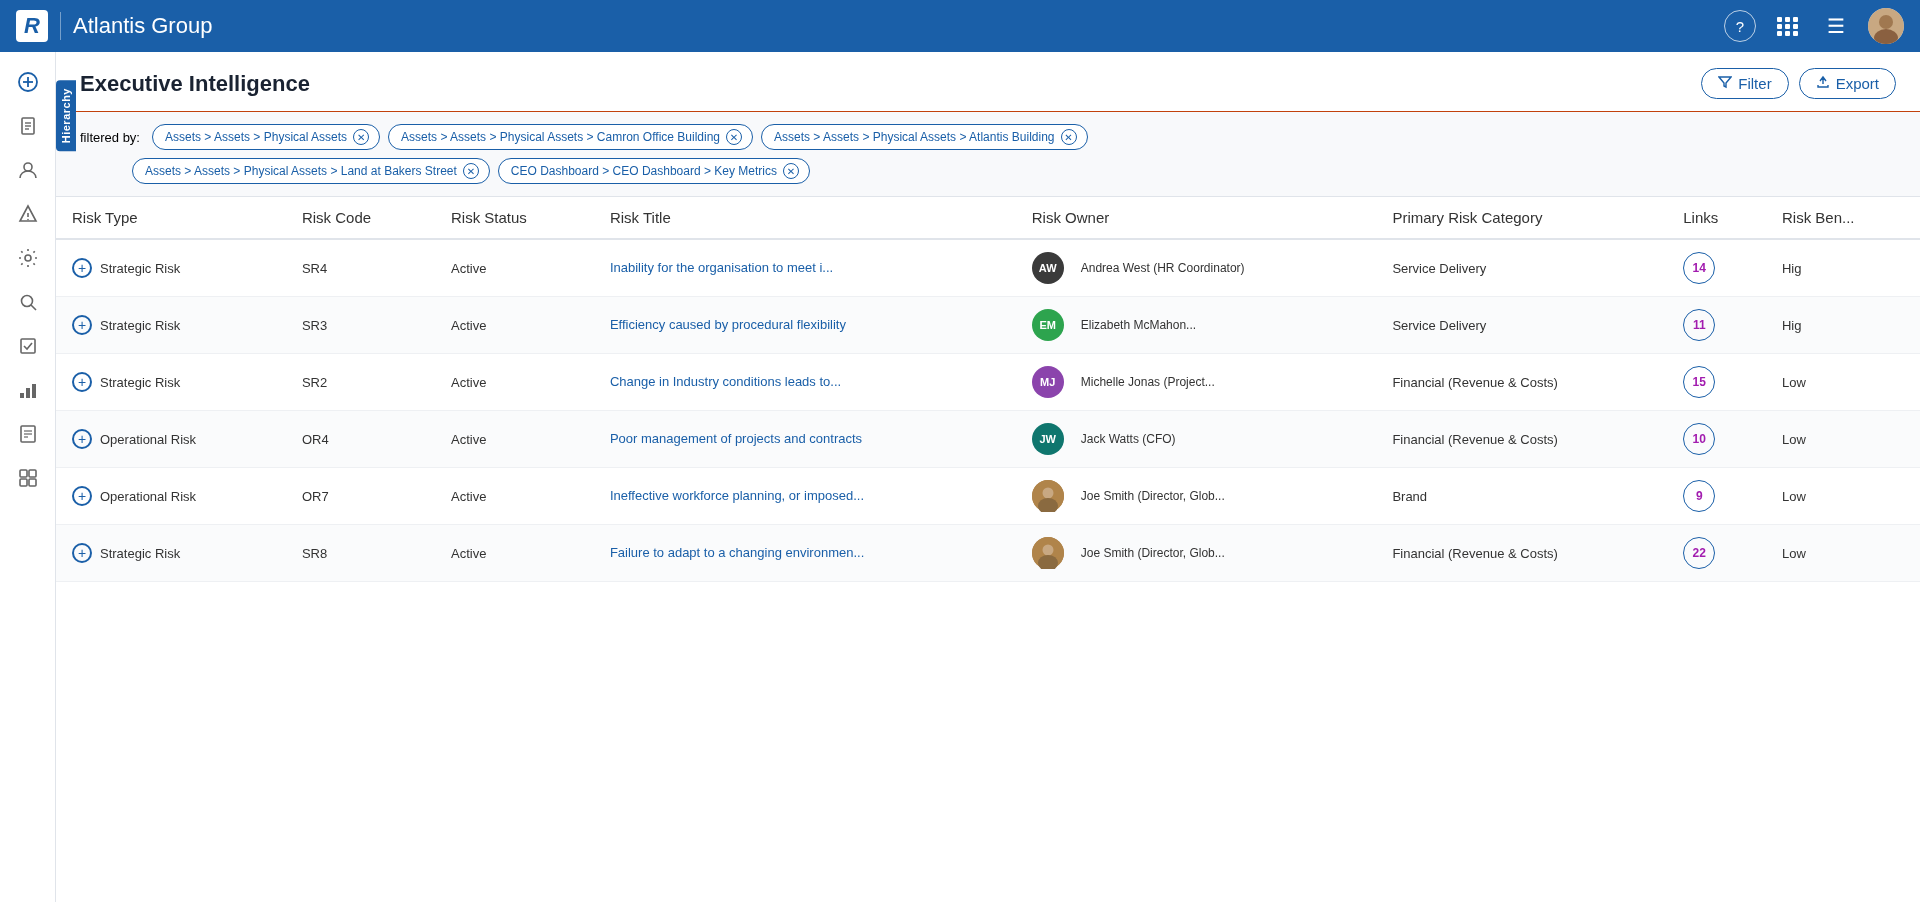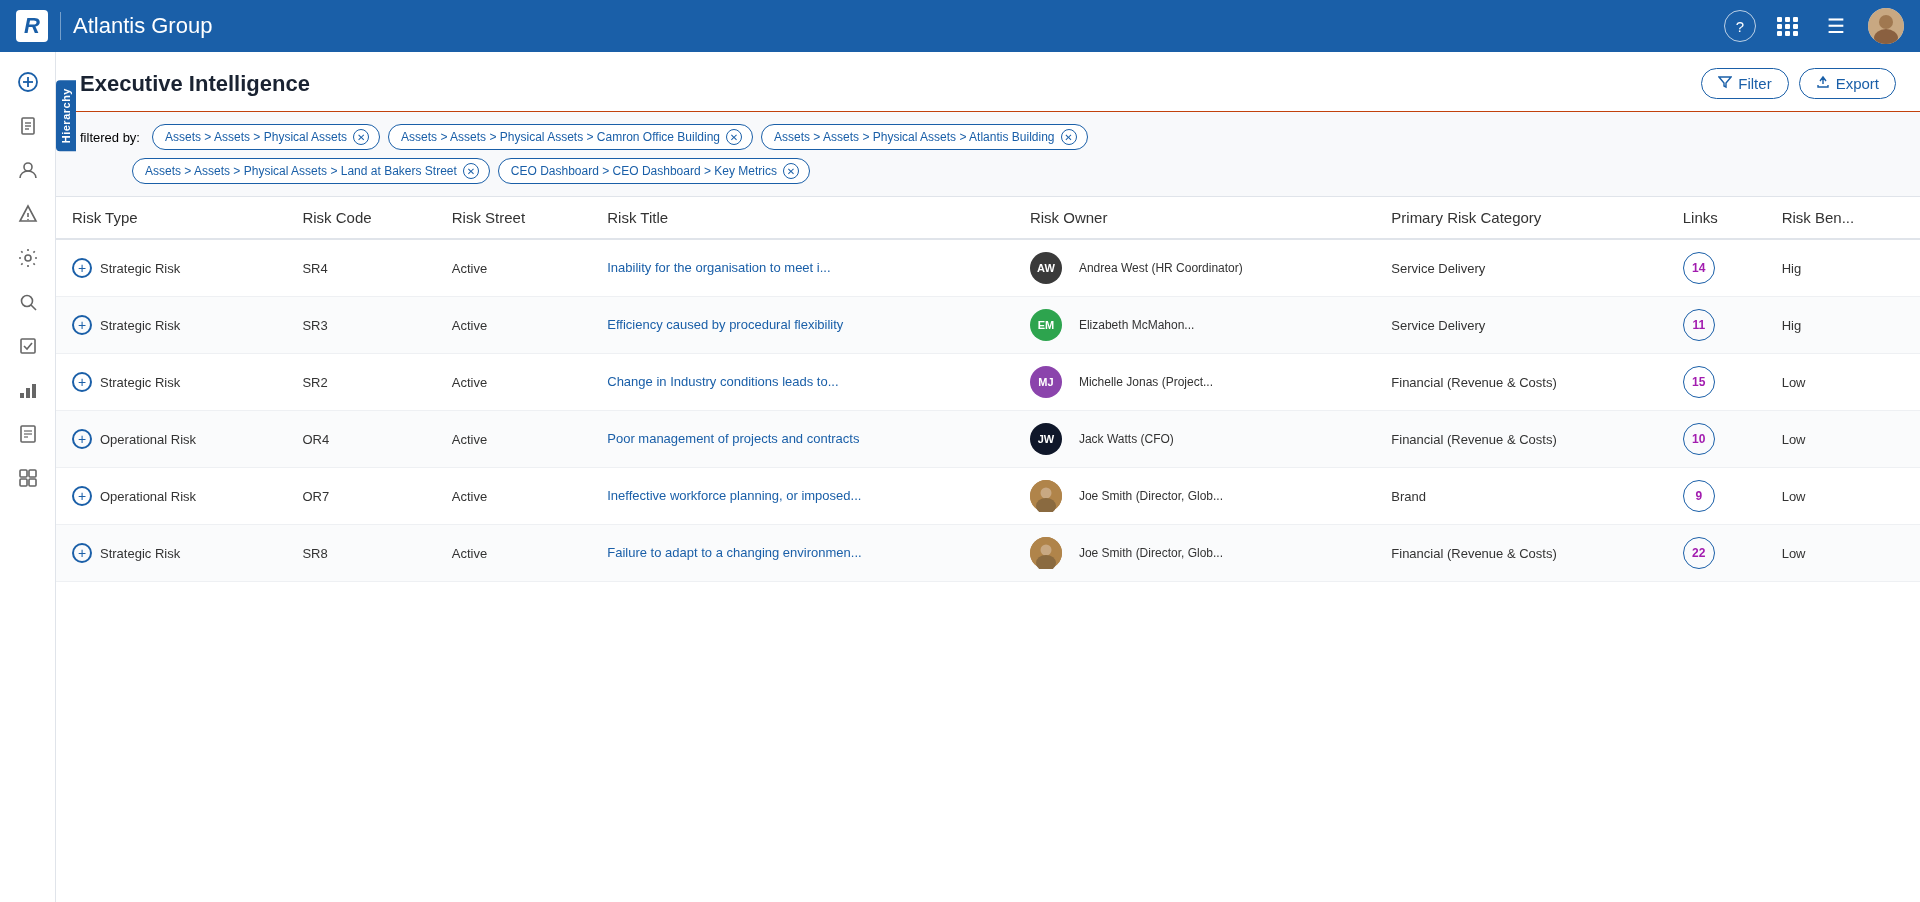--- a/index.html
+++ b/index.html
@@ -387,21 +387,21 @@
     </div>
   </div>
 
 
   <div class="table-container">
     <table>
       <thead>
         <tr>
           <th>Risk Type</th>
           <th>Risk Code</th>
-          <th>Risk Street</th>
+          <th>Risk Status</th>
           <th>Risk Title</th>
           <th>Risk Owner</th>
           <th>Primary Risk Category</th>
           <th>Links</th>
           <th>Risk Ben...</th>
         </tr>
       </thead>
       <tbody id="table-body">
       <tr>
             <td>
@@ -468,21 +468,21 @@
               <div class="risk-type-cell">
                 <span class="expand-icon">+</span>
                 <span>Operational Risk</span>
               </div>
             </td>
             <td>OR4</td>
             <td>Active</td>
             <td><span class="risk-title-link">Poor management of projects and contracts</span></td>
             <td>
               <div class="risk-owner-cell">
-                <div class="avatar" style="background:#0f172a;">JW</div>
+                <div class="avatar" style="background:#0f766e;">JW</div>
                 <span class="owner-name">Jack Watts (CFO)</span>
               </div>
             </td>
             <td>Financial (Revenue &amp; Costs)</td>
             <td><span class="links-badge">10</span></td>
             <td>Low</td>
           </tr>
           <tr>
             <td>
               <div class="risk-type-cell">

